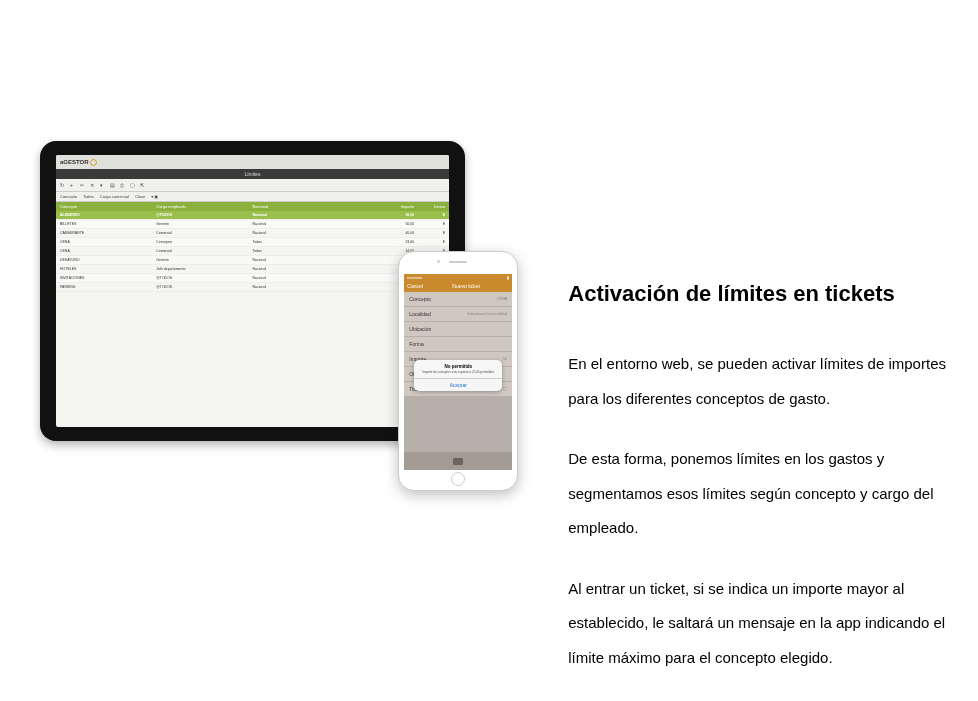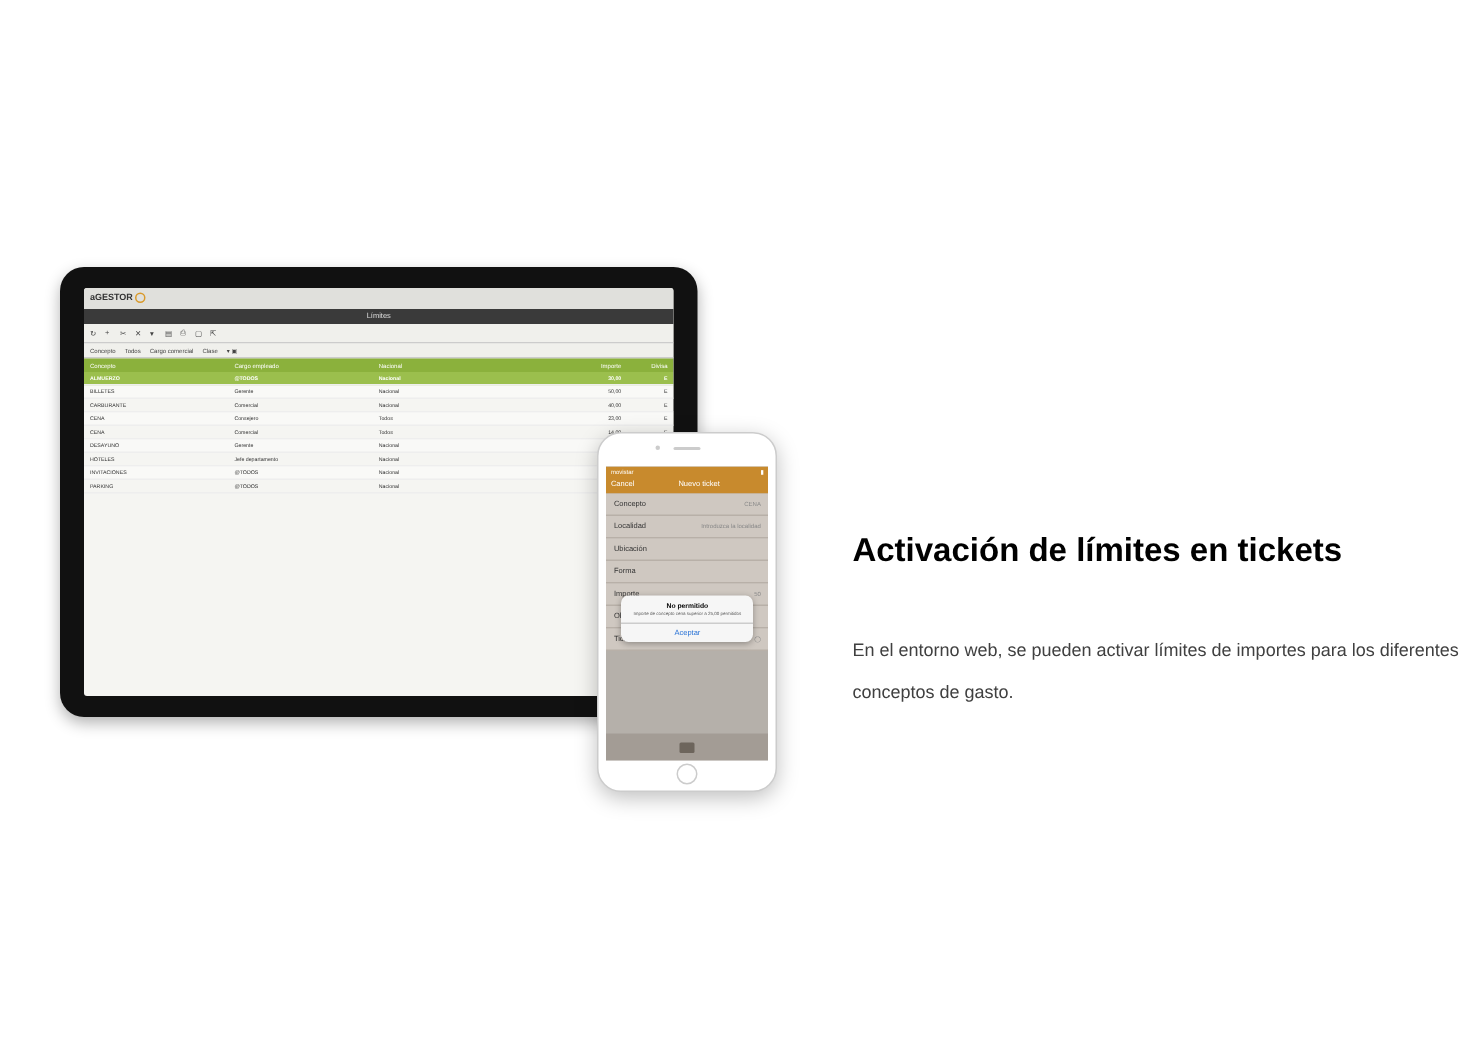--- a/index.html
+++ b/index.html
@@ -8,21 +8,21 @@
   background: #fff;
   width: 978px;
   height: 701px;
   overflow: hidden;
   position: relative;
 }
 .content-wrap {
   display: flex;
   padding: 5px 0 0 40px;
   height: 100%;
-  align-items: center;
+  align-items: flex-end;
 }
 .devices {
   position: relative;
   width: 480px;
   height: 560px;
   margin-top: 210px;
 }
 
 .tablet {
   position: absolute;
@@ -182,22 +182,22 @@
   margin-left: 60px;
   padding-top: 150px;
 }
 .headline {
   font-size: 22px;
   font-weight: bold;
   color: #000;
   margin-bottom: 40px;
 }
 .para {
-  font-size: 12px;
-  color: #404040;
+  font-size: 15px;
+  color: #000000;
   line-height: 2.3;
   margin-bottom: 26px;
 }
 </style>
 </head>
 <body>
 
 <div class="content-wrap">
   <div class="devices">
 
@@ -349,14 +349,16 @@
         </div>
       </div>
       <div class="home"></div>
     </div>
 
   </div>
 
   <div class="textcol">
     <h2 class="headline">Activación de límites en tickets</h2>
     <p class="para">En el entorno web, se pueden activar límites de importes para los diferentes conceptos de gasto.</p>
+    <p class="para">De esta forma, ponemos límites en los gastos y segmentamos esos límites según concepto y cargo del empleado.</p>
+    <p class="para">Al entrar un ticket, si se indica un importe mayor al establecido, le saltará un mensaje en la app indicando el límite máximo para el concepto elegido.</p>
   </div>
 </div>
 
 </body></html>

